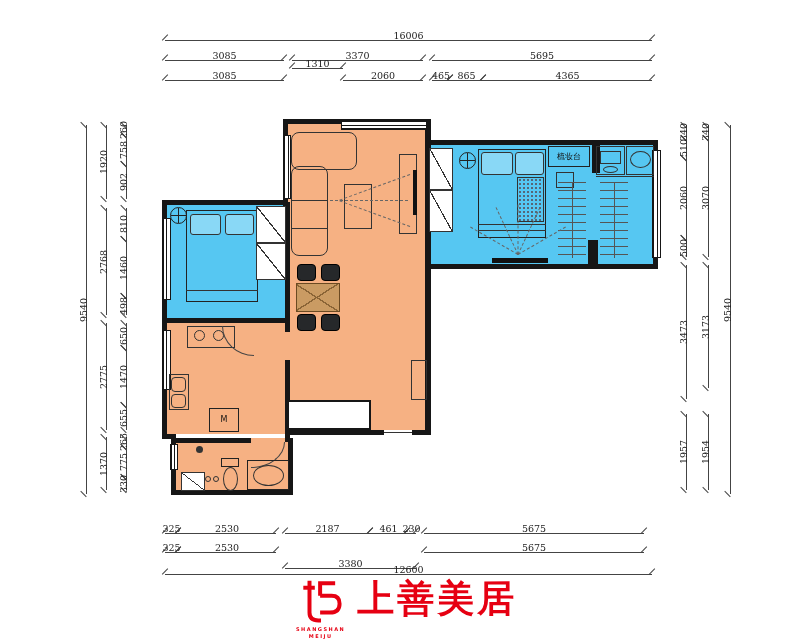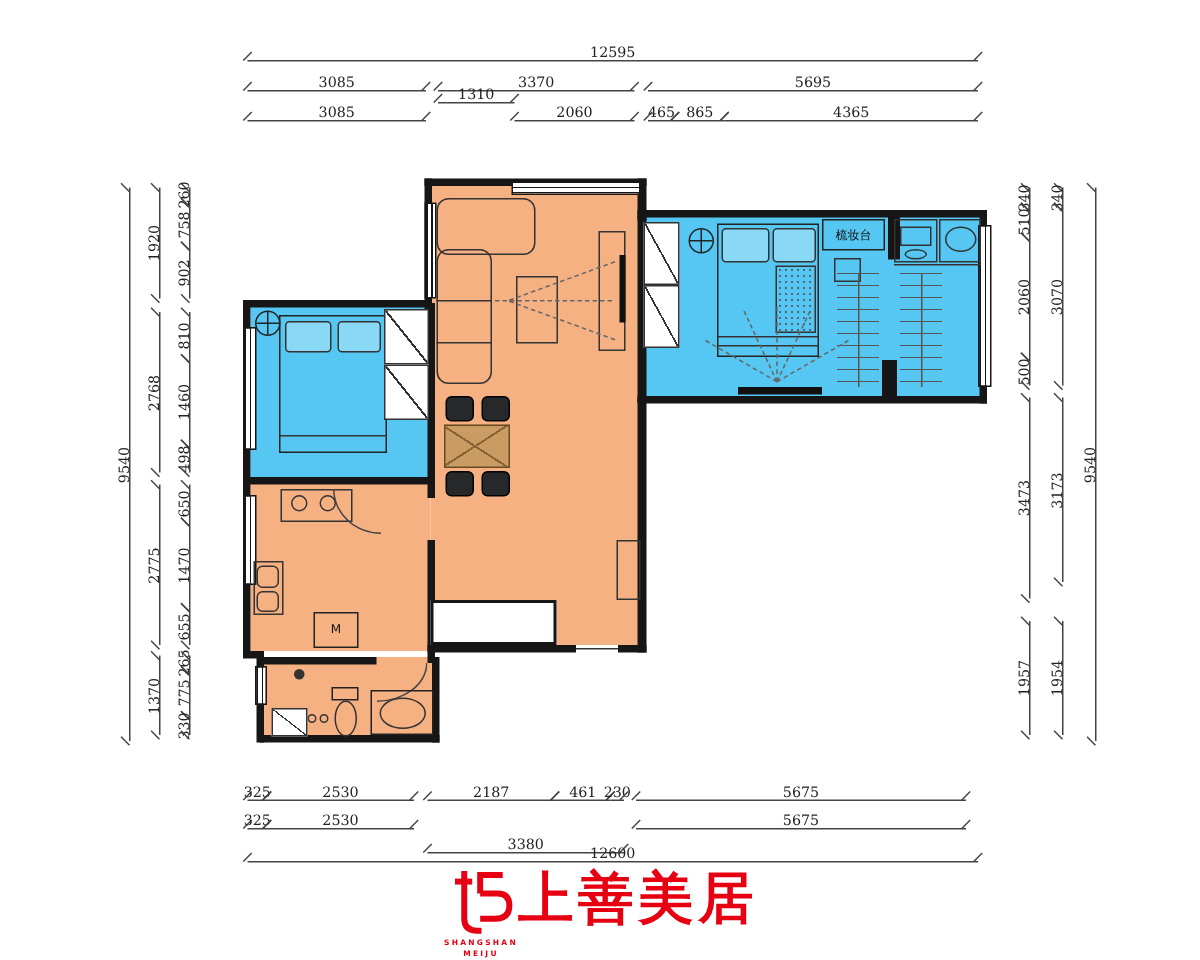--- a/index.html
+++ b/index.html
@@ -46,30 +46,30 @@
   .dh::before{left:-4px;}.dh::after{right:-4px;}
   .dv::before,.dv::after{content:"";position:absolute;left:-4px;height:8px;border-left:1px solid var(--dim);transform:rotate(-45deg);}
   .dv::before{top:-4px;}.dv::after{bottom:-4px;}
   .dh b,.dv b{font:9.5px "DejaVu Serif",serif;font-weight:normal;color:#222;white-space:nowrap;line-height:1;}
   .dh b{position:absolute;left:50%;bottom:1px;transform:translateX(-50%);}
   .dv b{position:absolute;top:50%;left:-3px;transform:translate(-50%,-50%) rotate(-90deg);}
   
   .logo{position:absolute;left:296px;top:576px;display:flex;align-items:flex-start;}
   .logo-mark{display:flex;flex-direction:column;align-items:center;}
   .logo-en{color:var(--red);font-size:5px;letter-spacing:1.5px;line-height:1.4;text-align:center;font-weight:bold;}
-  .logo-cn{color:var(--red);font-size:37px;font-weight:700;letter-spacing:3px;line-height:46px;margin-left:0;
+  .logo-cn{color:var(--red);font-size:37px;font-weight:700;letter-spacing:3px;line-height:46px;margin-left:12px;
            font-family:"DejaVu Sans",sans-serif;}
 </style>
 </head>
 <body>
 
 <div class="stage">
   <div id="dims">
       <div class="dh" style="left: 165px; top: 40px; width: 487px;">
-        <b>12595</b>
+        <b>16006</b>
       </div>
       <div class="dh" style="left: 165px; top: 60px; width: 119px;">
         <b>3085</b>
       </div>
       <div class="dh" style="left: 292px; top: 60px; width: 131px;">
         <b>3370</b>
       </div>
       <div class="dh" style="left: 432px; top: 60px; width: 220px;">
         <b>5695</b>
       </div>

